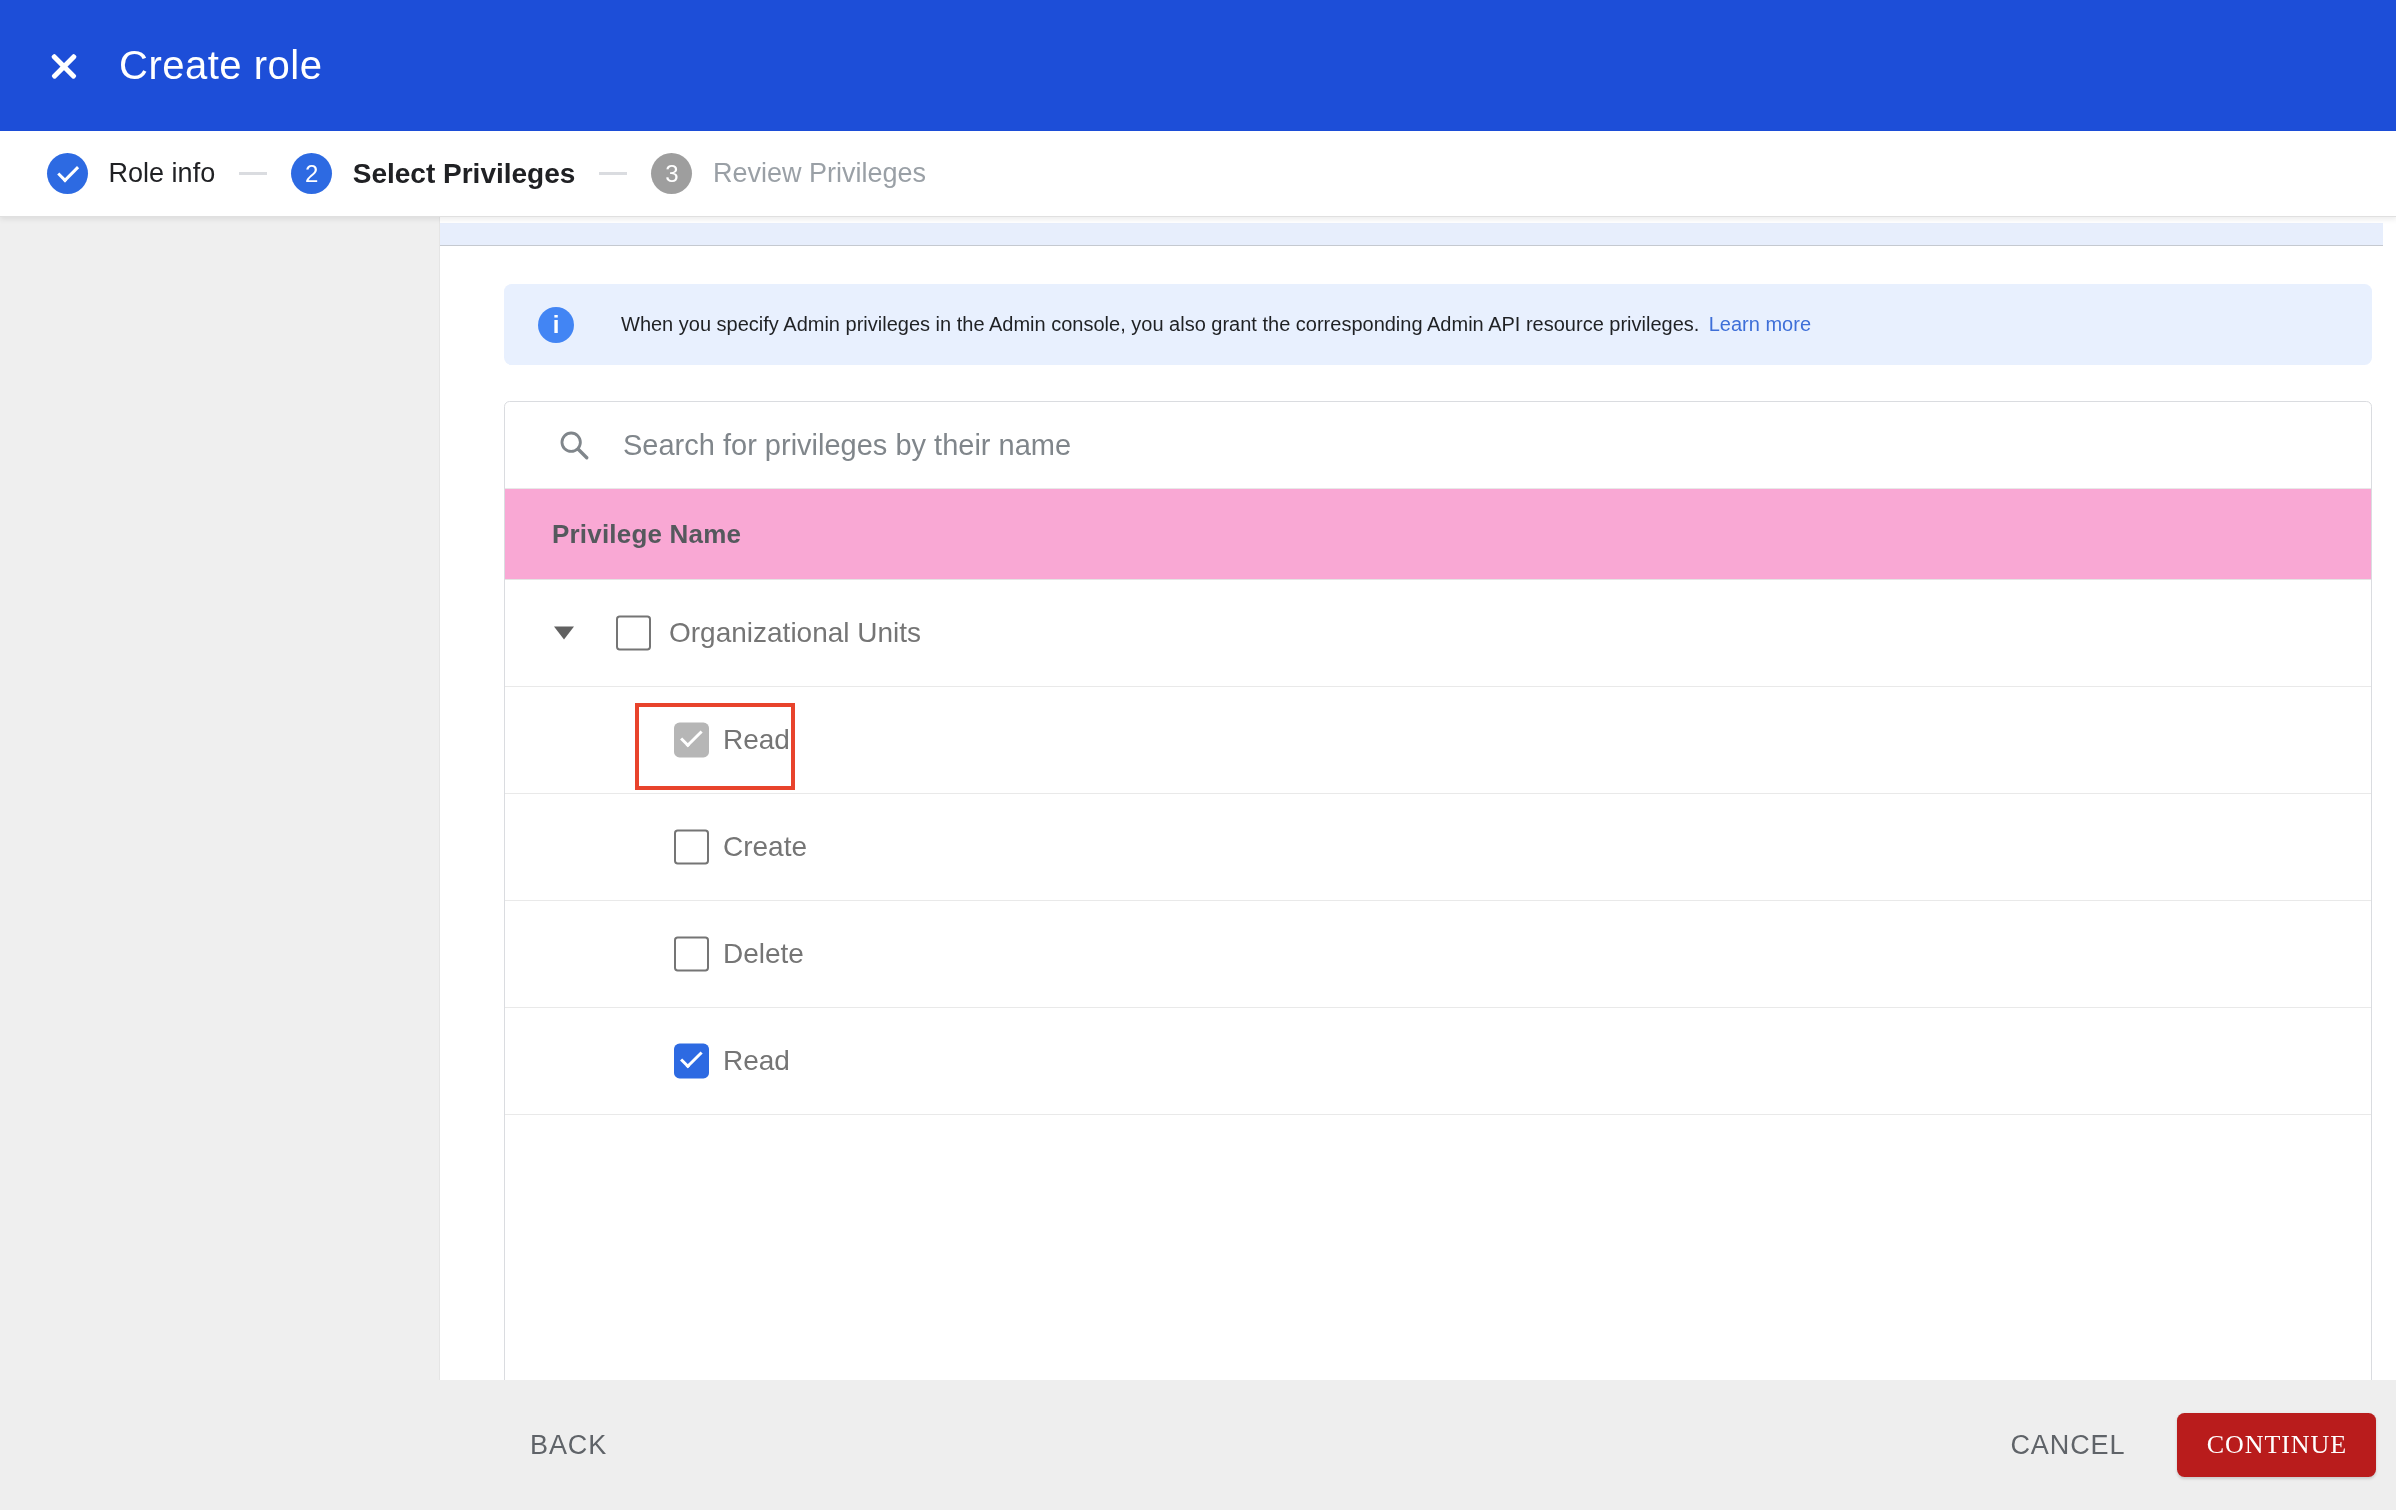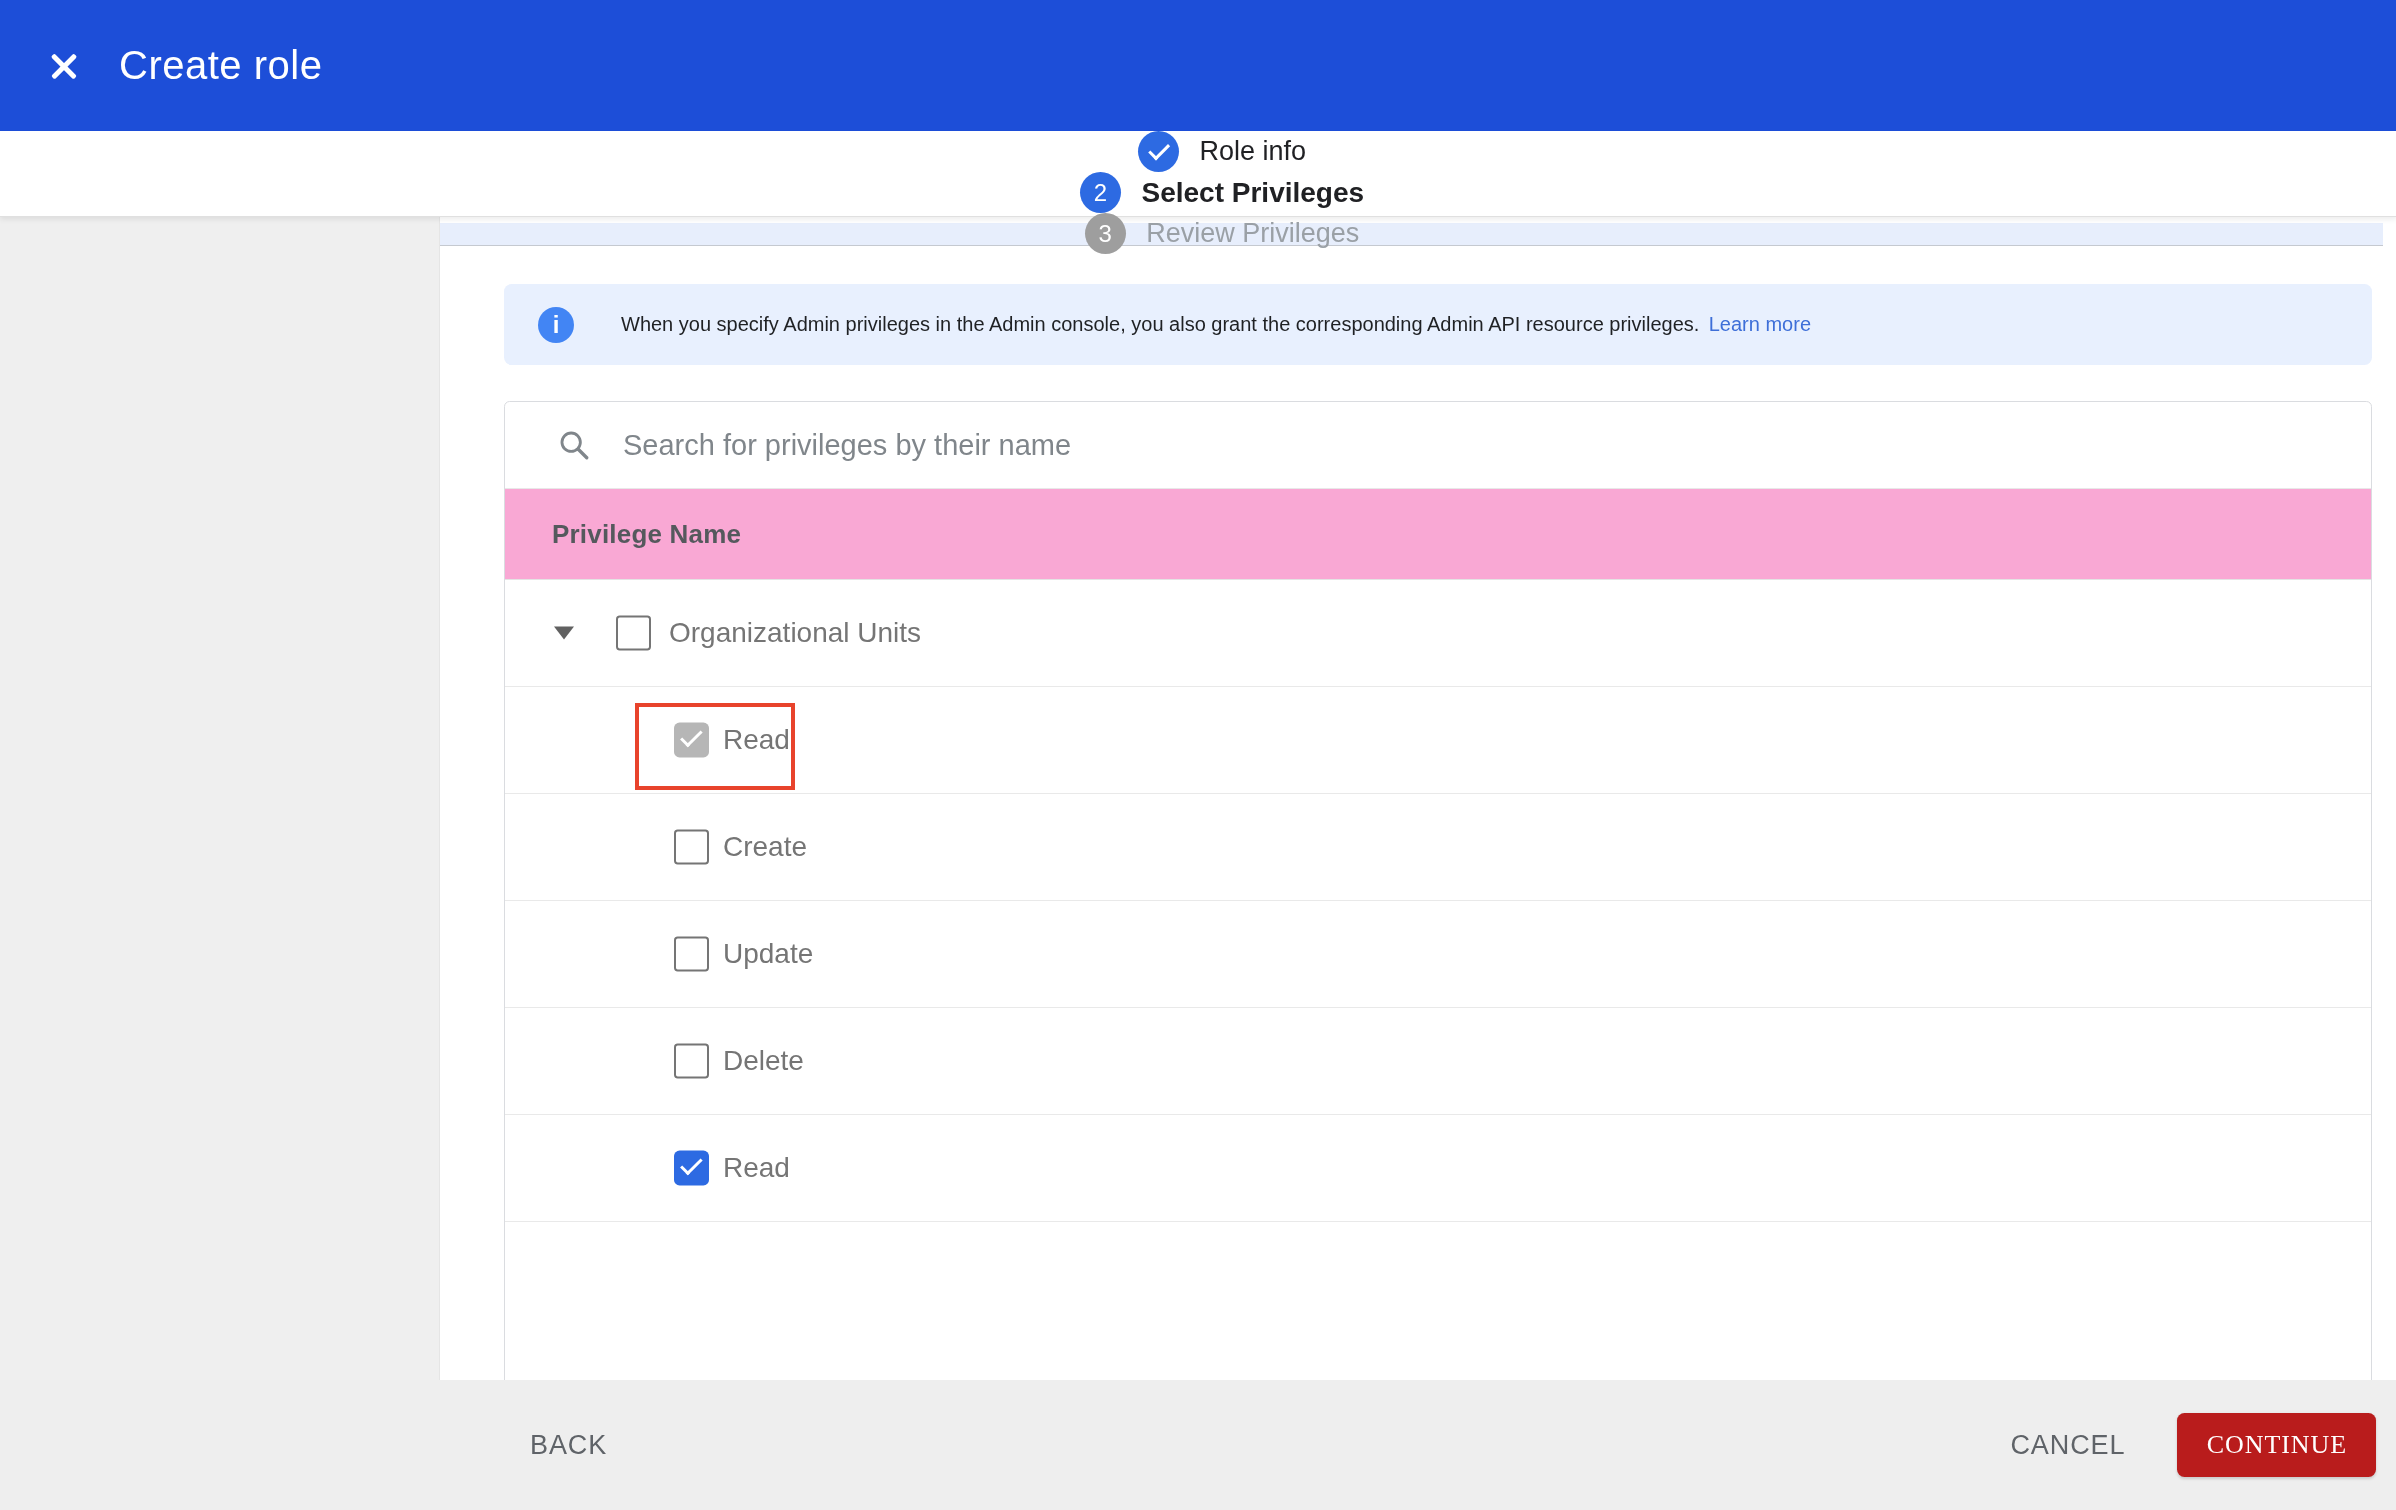--- a/index.html
+++ b/index.html
@@ -28,21 +28,20 @@
   .close-btn::after  { transform: rotate(-45deg); }
   .appbar-title { color: #ffffff; font-size: 40px; font-weight: 400; margin-left: 30px; letter-spacing: 0.5px; }
 
   
   .stepper {
     position: absolute; left: 0; top: 131px; width: 2397px; height: 86px;
     background: #ffffff; display: flex; align-items: center; padding-left: 47px;
     border-bottom: 0.9px solid #e0e0e0;
     box-shadow: 0 2.8px 5.6px rgba(0,0,0,0.08);
     z-index: 5;
-    flex-direction: column;
   }
   .step { display: flex; align-items: center; }
   .step-circle {
     width: 41px; height: 41px; border-radius: 50%;
     display: flex; align-items: center; justify-content: center;
     color: #ffffff; font-size: 24px; font-weight: 500; flex: 0 0 auto;
   }
   .step-circle.done, .step-circle.active { background: #2d6ae2; }
   .step-circle.upcoming { background: #9e9e9e; }
   .checkmark { position: relative; width: 20.6px; height: 15px; }
@@ -226,24 +225,20 @@
       <div class="cb child checked gray"></div>
       <div class="plabel child">Read</div>
       <div class="redbox visible"></div>
     </div>
 
     <div class="prow">
       <div class="cb child"></div>
       <div class="plabel child">Create</div>
     </div>
 
-    <div class="prow">
-      <div class="cb child"></div>
-      <div class="plabel child">Update</div>
-    </div>
 
     <div class="prow">
       <div class="cb child"></div>
       <div class="plabel child">Delete</div>
     </div>
 
 
     <div class="prow">
       <div class="cb child checked blue"></div>
       <div class="plabel child">Read</div>

